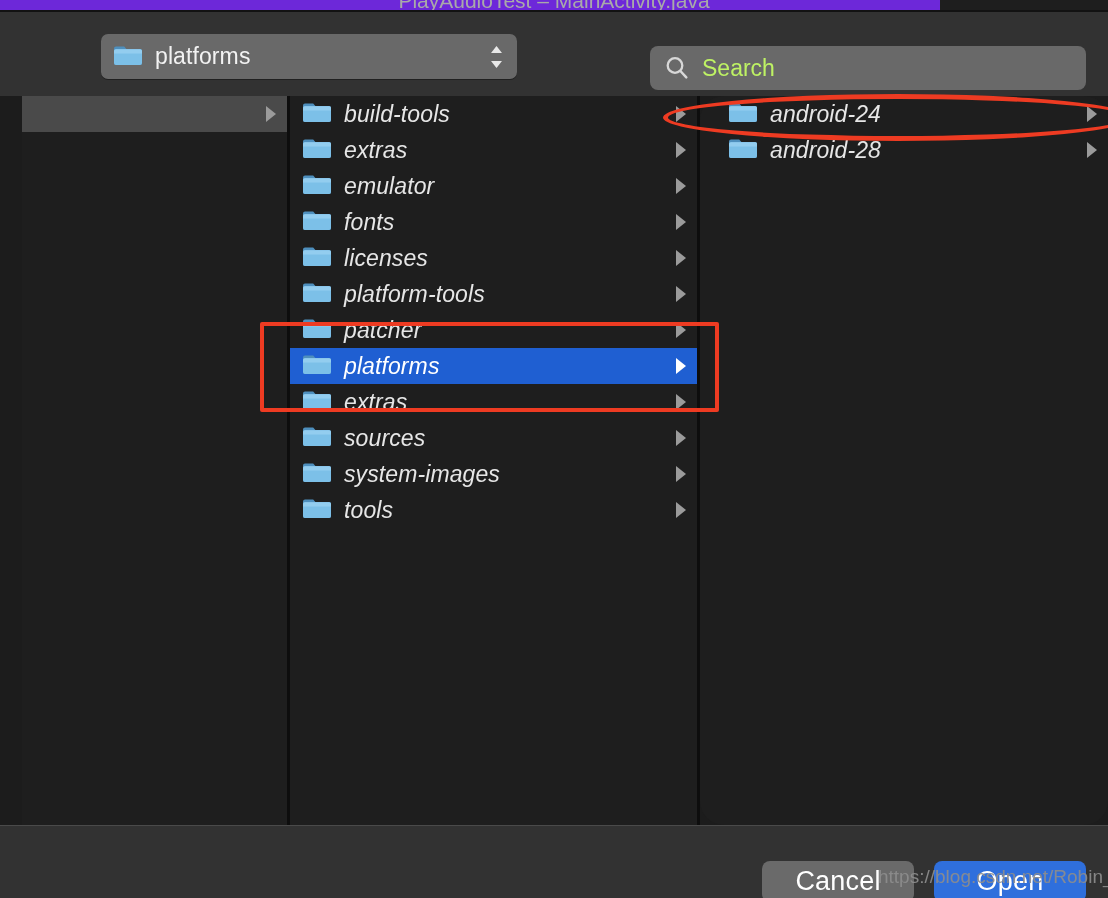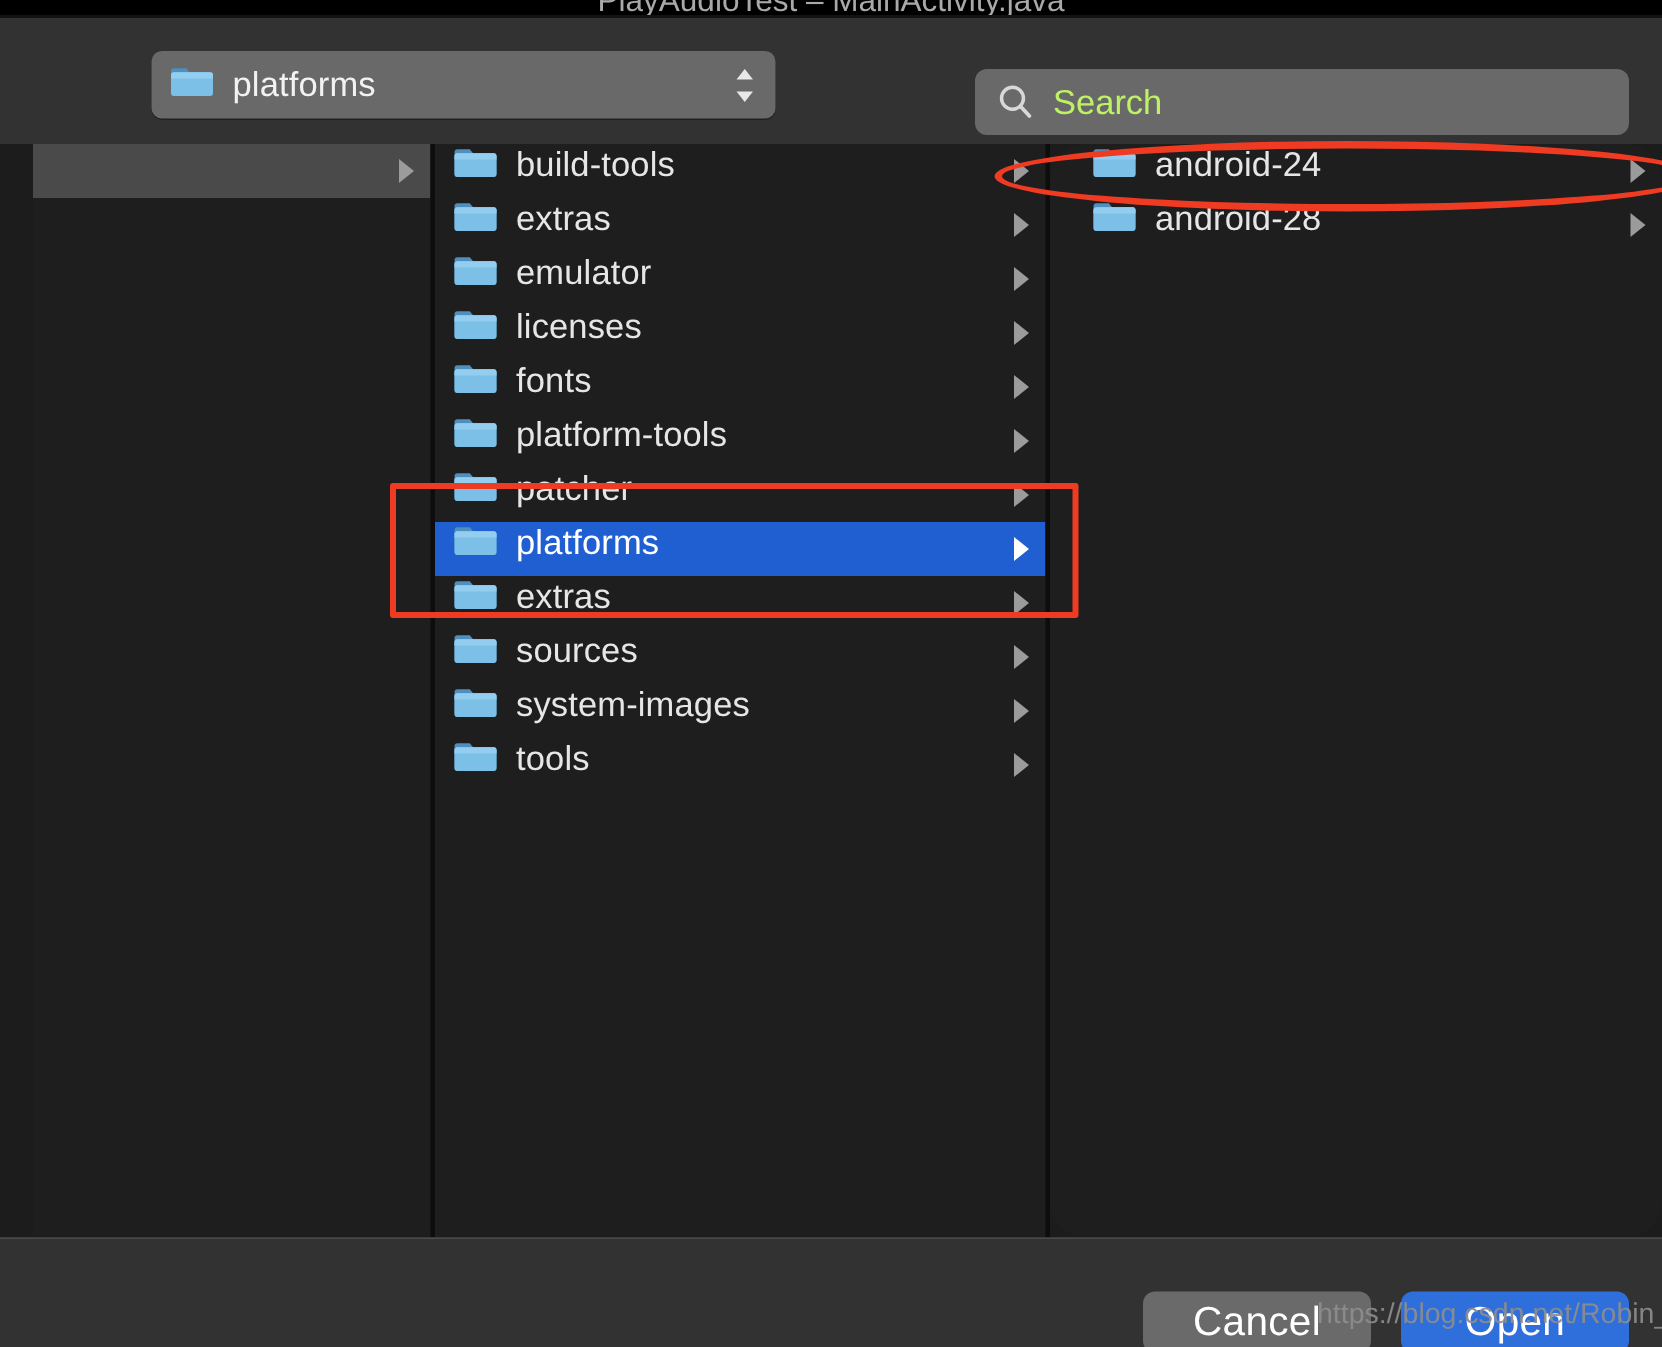--- a/index.html
+++ b/index.html
@@ -16,22 +16,22 @@
     width: 1108px;
     height: 898px;
     overflow: hidden;
     background: #1e1e1e;
   }
 
   
   .ide-titlebar {
     position: absolute;
     left: 0; top: 0;
-    width: 1108px; height: 11px;
-    background: #000000;
+    width: 940px; height: 11px;
+    background: #6d28d9;
     overflow: hidden;
   }
   .ide-titlebar-text {
     position: absolute;
     left: 0; top: -11px;
     width: 1108px;
     text-align: center;
     font-size: 21px;
     color: #a9a9a9;
     white-space: nowrap;
@@ -160,23 +160,24 @@
     background: #0d0d0d;
   }
   .col1 { left: 22px;  width: 265px; }
   .col2 { left: 290px; width: 407px; }
   .col3 { left: 700px; width: 408px; border-radius: 24px; }
 
   .row {
     position: relative;
     height: 36px;
     display: flex;
-    align-items: flex-start;
+    align-items: center;
     padding-left: 12px;
     box-sizing: border-box;
+    font-style: italic;
   }
   .row.selected-blue { background: #1f5fd2; }
   .row.selected-grey { background: #4a4a4a; }
   .row-folder { flex: 0 0 auto; }
   .row-label {
     margin-left: 12px;
     font-size: 23px;
     color: #e6e6e6;
     white-space: nowrap;
     letter-spacing: 0.1px;
@@ -341,32 +342,32 @@
             <span class="row-arrow"><svg width="14" height="18" viewBox="0 0 14 18">
                 <path d="M2 1l10 8-10 8z" fill="#9b9b9b"></path>
               </svg></span>
           </div>
           <div class="row">
             <span class="row-folder"><svg width="30" height="24" viewBox="0 0 30 24">
                 <path d="M1 5.5a2 2 0 0 1 2-2h8.2l2.2 2.6H27a2 2 0 0 1 2 2V20a2 2 0 0 1-2 2H3a2 2 0 0 1-2-2z" fill="#4e8fbd"></path>
                 <path d="M1 8.2a2 2 0 0 1 2-2h24a2 2 0 0 1 2 2V20a2 2 0 0 1-2 2H3a2 2 0 0 1-2-2z" fill="#7cc0e8"></path>
                 <path d="M1 8.2a2 2 0 0 1 2-2h24a2 2 0 0 1 2 2v2.2H1z" fill="#93cdef"></path>
               </svg></span>
+            <span class="row-label">fonts</span>
+            <span class="row-arrow"><svg width="14" height="18" viewBox="0 0 14 18">
+                <path d="M2 1l10 8-10 8z" fill="#9b9b9b"></path>
+              </svg></span>
+          </div>
+          <div class="row">
+            <span class="row-folder"><svg width="30" height="24" viewBox="0 0 30 24">
+                <path d="M1 5.5a2 2 0 0 1 2-2h8.2l2.2 2.6H27a2 2 0 0 1 2 2V20a2 2 0 0 1-2 2H3a2 2 0 0 1-2-2z" fill="#4e8fbd"></path>
+                <path d="M1 8.2a2 2 0 0 1 2-2h24a2 2 0 0 1 2 2V20a2 2 0 0 1-2 2H3a2 2 0 0 1-2-2z" fill="#7cc0e8"></path>
+                <path d="M1 8.2a2 2 0 0 1 2-2h24a2 2 0 0 1 2 2v2.2H1z" fill="#93cdef"></path>
+              </svg></span>
             <span class="row-label">licenses</span>
-            <span class="row-arrow"><svg width="14" height="18" viewBox="0 0 14 18">
-                <path d="M2 1l10 8-10 8z" fill="#9b9b9b"></path>
-              </svg></span>
-          </div>
-          <div class="row">
-            <span class="row-folder"><svg width="30" height="24" viewBox="0 0 30 24">
-                <path d="M1 5.5a2 2 0 0 1 2-2h8.2l2.2 2.6H27a2 2 0 0 1 2 2V20a2 2 0 0 1-2 2H3a2 2 0 0 1-2-2z" fill="#4e8fbd"></path>
-                <path d="M1 8.2a2 2 0 0 1 2-2h24a2 2 0 0 1 2 2V20a2 2 0 0 1-2 2H3a2 2 0 0 1-2-2z" fill="#7cc0e8"></path>
-                <path d="M1 8.2a2 2 0 0 1 2-2h24a2 2 0 0 1 2 2v2.2H1z" fill="#93cdef"></path>
-              </svg></span>
-            <span class="row-label">fonts</span>
             <span class="row-arrow"><svg width="14" height="18" viewBox="0 0 14 18">
                 <path d="M2 1l10 8-10 8z" fill="#9b9b9b"></path>
               </svg></span>
           </div>
           <div class="row">
             <span class="row-folder"><svg width="30" height="24" viewBox="0 0 30 24">
                 <path d="M1 5.5a2 2 0 0 1 2-2h8.2l2.2 2.6H27a2 2 0 0 1 2 2V20a2 2 0 0 1-2 2H3a2 2 0 0 1-2-2z" fill="#4e8fbd"></path>
                 <path d="M1 8.2a2 2 0 0 1 2-2h24a2 2 0 0 1 2 2V20a2 2 0 0 1-2 2H3a2 2 0 0 1-2-2z" fill="#7cc0e8"></path>
                 <path d="M1 8.2a2 2 0 0 1 2-2h24a2 2 0 0 1 2 2v2.2H1z" fill="#93cdef"></path>
               </svg></span>

